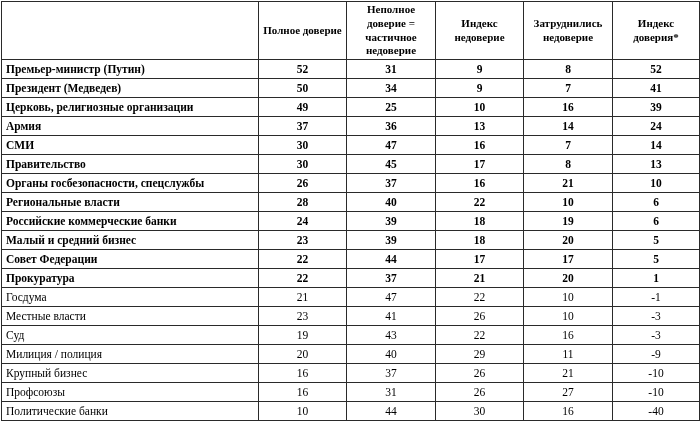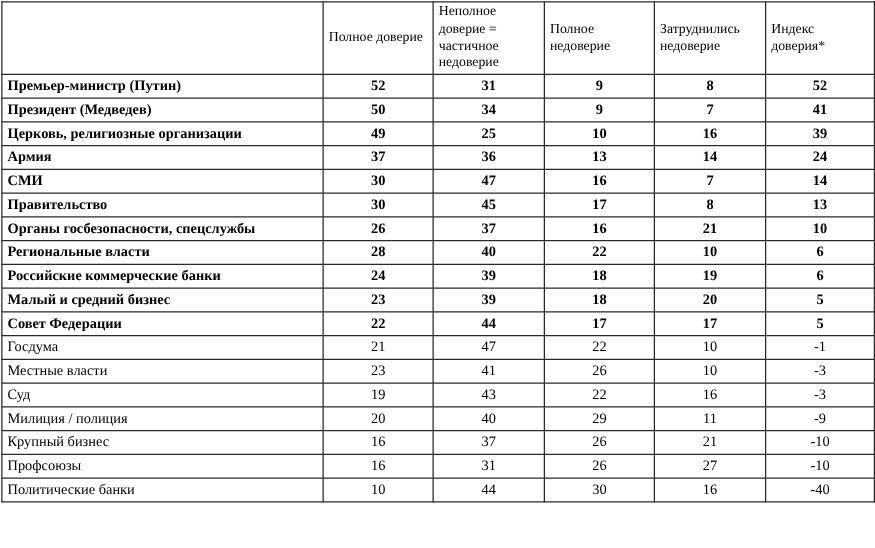--- a/index.html
+++ b/index.html
@@ -22,22 +22,22 @@
     table-layout: fixed;
   }
   table.trust-table th,
   table.trust-table td {
     border: 1px solid #2a2a2a;
     padding: 1px 4px;
     overflow: hidden;
   }
   table.trust-table thead th {
     height: 44px;
-    font-weight: normal;
-    text-align: left;
+    font-weight: bold;
+    text-align: center;
     vertical-align: middle;
     font-size: 11px;
     line-height: 1.25;
   }
   table.trust-table tbody tr {
     height: 19px;
     margin-top: 30px;
   }
   table.trust-table tbody td {
     font-size: 11.5px;
@@ -66,21 +66,21 @@
       <col style="width:89px">
       <col style="width:88px">
       <col style="width:89px">
       <col style="width:87px">
     </colgroup>
     <thead>
       <tr>
           <th></th>
           <th>Полное доверие</th>
           <th>Неполное доверие = частичное недоверие</th>
-          <th>Полное недоверие</th>
+          <th>Индекс недоверие</th>
           <th>Затруднились недоверие</th>
           <th>Индекс доверия*</th>
         </tr>
     </thead>
     <tbody>
         <tr class="bold">
           <td class="label">Премьер-министр (Путин)</td>
           <td class="num">52</td>
           <td class="num">31</td>
           <td class="num">9</td>
@@ -160,20 +160,28 @@
           <td class="num">5</td>
         </tr>
         <tr class="bold">
           <td class="label">Совет Федерации</td>
           <td class="num">22</td>
           <td class="num">44</td>
           <td class="num">17</td>
           <td class="num">17</td>
           <td class="num">5</td>
         </tr>
+        <tr class="bold">
+          <td class="label">Прокуратура</td>
+          <td class="num">22</td>
+          <td class="num">37</td>
+          <td class="num">21</td>
+          <td class="num">20</td>
+          <td class="num">1</td>
+        </tr>
         <tr>
           <td class="label">Госдума</td>
           <td class="num">21</td>
           <td class="num">47</td>
           <td class="num">22</td>
           <td class="num">10</td>
           <td class="num">-1</td>
         </tr>
         <tr>
           <td class="label">Местные власти</td>

